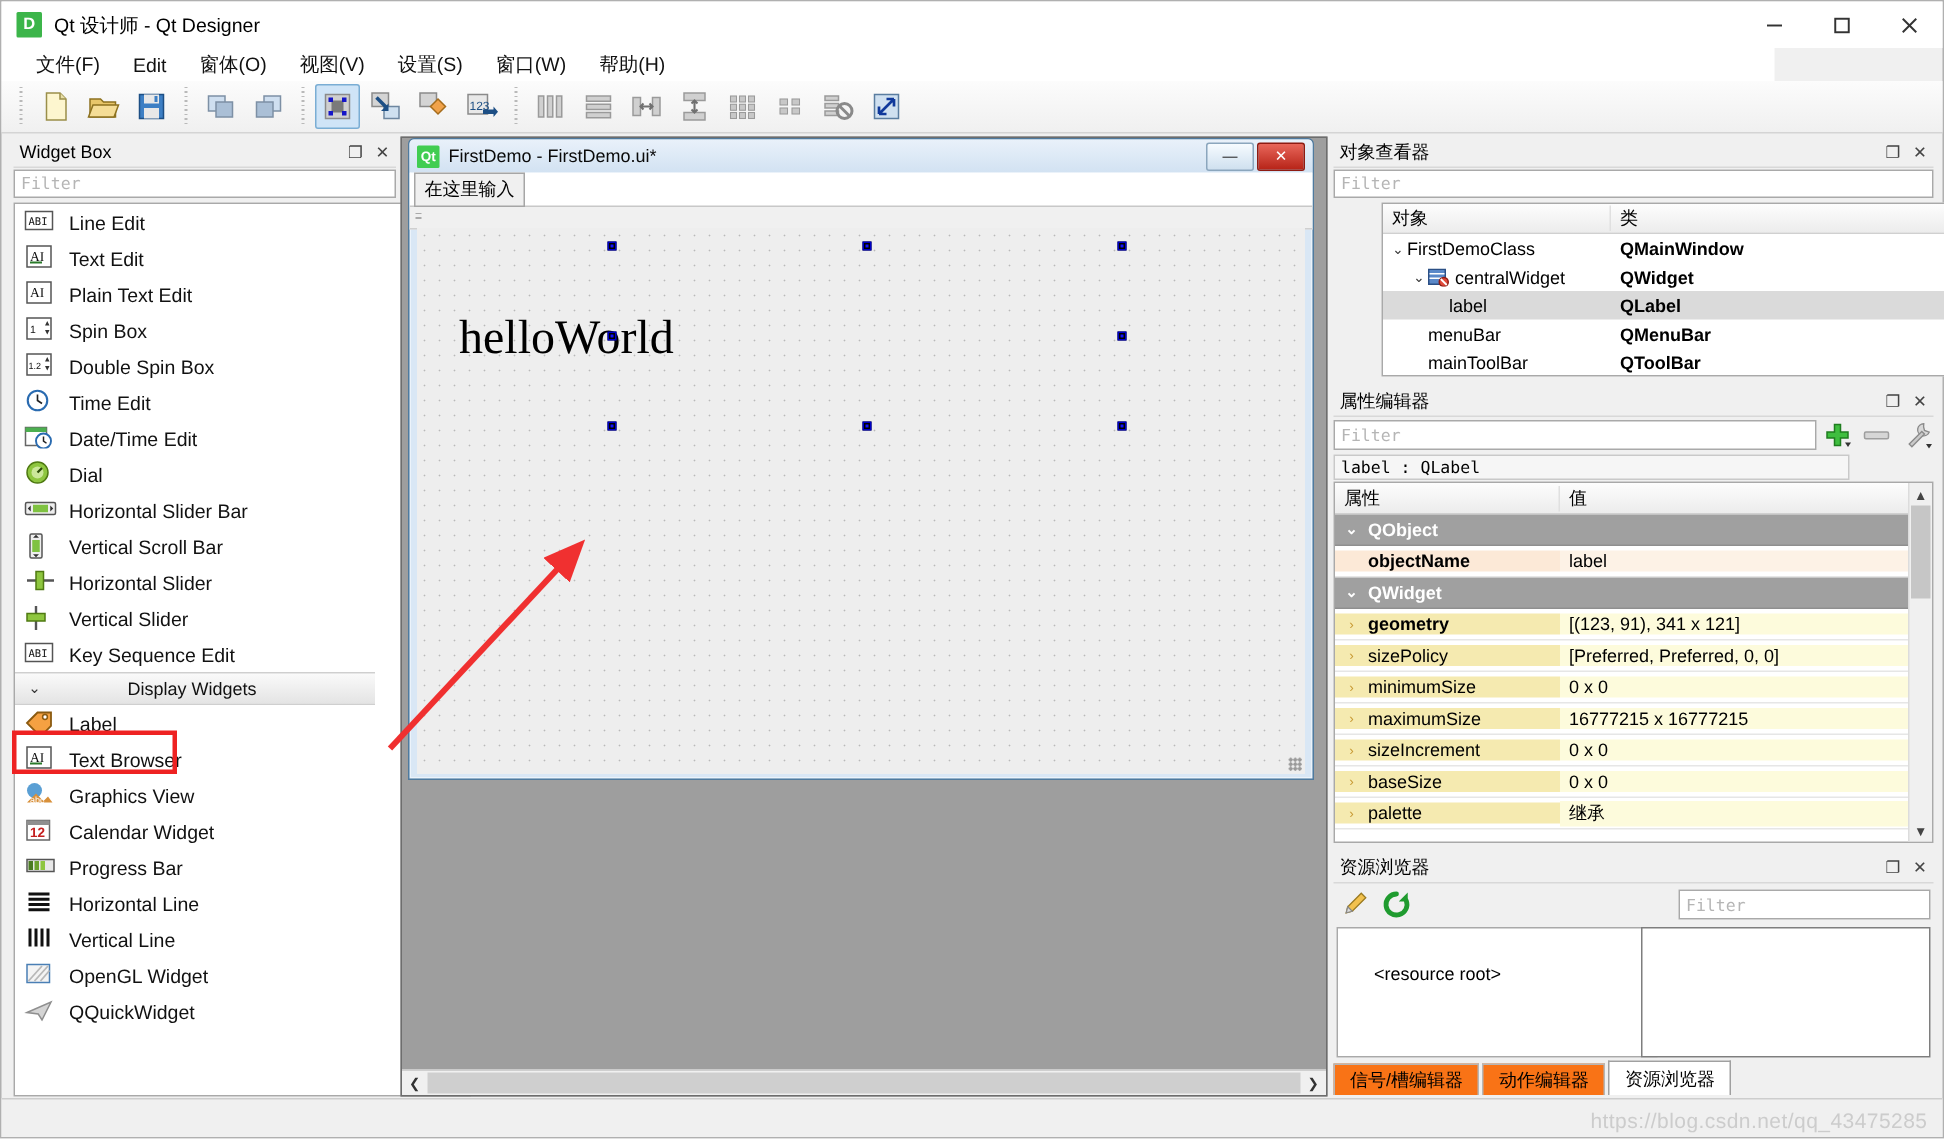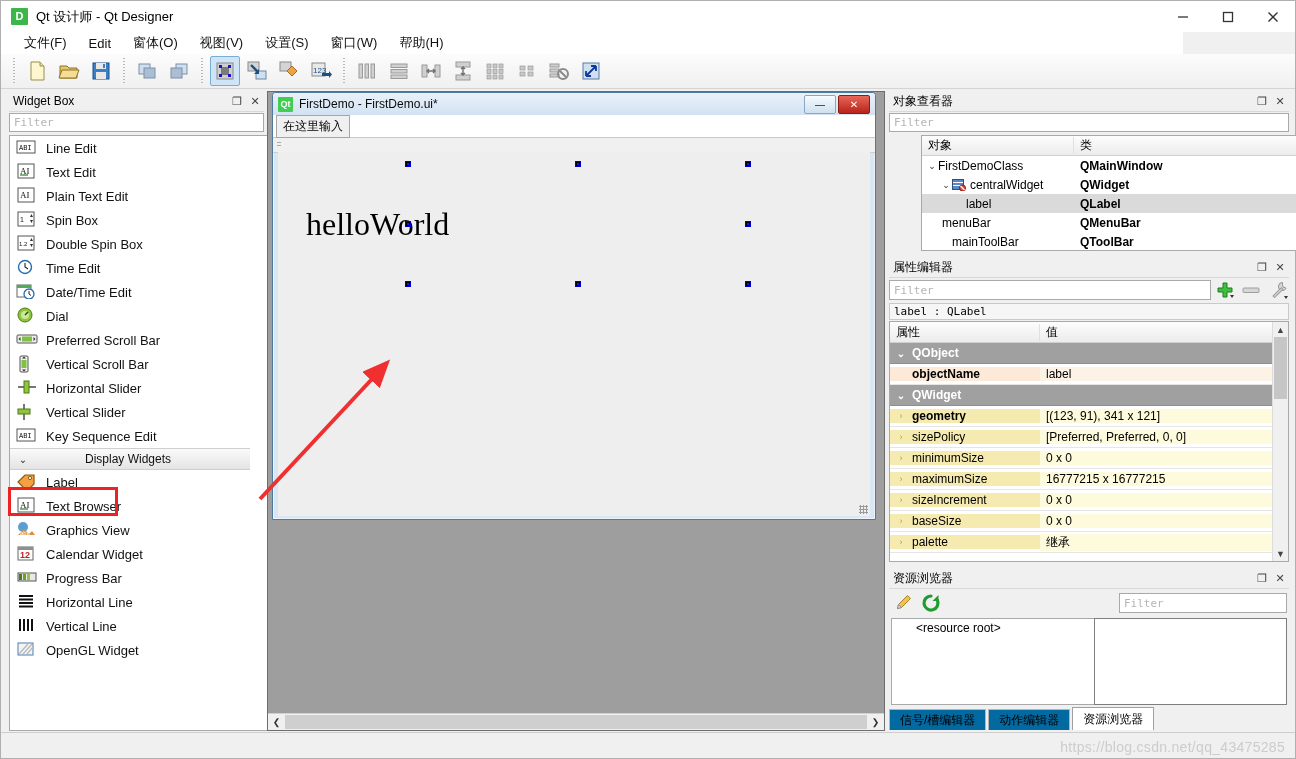--- a/index.html
+++ b/index.html
@@ -234,21 +234,21 @@
   .tree-row .c2 { flex: 1; padding-left: 6px; font-weight: bold; }
   .tw-chev { width: 12px; text-align: center; font-size: 9px; color: #333; }
 
   
   #propeditor { left: 888px; top: 256px; width: 400px; height: 305px; }
   #pe-filter-row {
     position: absolute; left: 0; top: 22px; width: 400px; height: 22px;
     display: flex; align-items: center;
   }
   #pe-objline {
-    position: absolute; left: 0; top: 46px; width: 400px; height: 17px;
+    position: absolute; left: 0; top: 46px; width: 344px; height: 17px;
     border: 1px solid #c9c9c9; background: #f6f6f6; box-sizing: border-box;
     font-family: "DejaVu Sans Mono", monospace; font-size: 11px;
     display: flex; align-items: center; padding-left: 4px;
   }
   #pe-table {
     position: absolute; left: 0; top: 64px; width: 400px; height: 241px;
     background: #fff; border: 1px solid #a9a9a9; box-sizing: border-box; overflow: hidden;
   }
   .pe-head {
     height: 20px; display: flex; align-items: center;
@@ -283,33 +283,33 @@
 
   
   #resbrowser { left: 888px; top: 567px; width: 400px; height: 163px; }
   #rb-toolrow {
     position: absolute; left: 0; top: 22px; width: 400px; height: 26px;
     display: flex; align-items: center;
   }
   #rb-left {
     position: absolute; left: 2px; top: 50px; width: 214px; height: 87px;
     background: #fff; border: 1px solid #a9a9a9; box-sizing: border-box;
-    font-size: 12px; padding: 2px 0 0 24px;
+    font-size: 12px; padding: 23px 0 0 24px;
   }
   #rb-right {
     position: absolute; left: 205px; top: 50px; width: 193px; height: 87px;
     background: #fff; border: 1px solid #7e7e7e; box-sizing: border-box;
   }
   #rb-tabs {
     position: absolute; left: 0; top: 140px; width: 400px; height: 22px;
     display: flex; align-items: flex-end;
   }
   .rb-tab {
     height: 20px; padding: 0 10px; display: flex; align-items: center;
-    font-size: 12px; background: #0369a1; border: 1px solid #b6b6b6;
+    font-size: 12px; background: #f97316; border: 1px solid #b6b6b6;
     border-bottom: none; margin-right: 2px;
   }
   .rb-tab.active { background: #fff; height: 22px; border-color: #a0a0a0; }
 
   
   #redbox {
     position: absolute; left: 7px; top: 486px; width: 110px; height: 29px;
     border: 3px solid #ee2222; box-sizing: border-box; pointer-events: none;
   }
   #redarrow { position: absolute; left: 0; top: 0; width: 1296px; height: 759px; pointer-events: none; }
@@ -568,21 +568,21 @@
                 <path d="M9 8 l3 -3" stroke="#2a4a08" stroke-width="1.5"></path>
               </svg></span>
             <span>Dial</span>
           </div>
           <div class="wb-row">
             <span class="wb-ico"><svg width="22" height="16" viewBox="0 0 22 16">
                 <rect x="1" y="4" width="20" height="8" rx="1" fill="#eee" stroke="#555"></rect>
                 <rect x="6" y="5.5" width="10" height="5" fill="#7fc241"></rect>
                 <path d="M4.5 6 l-2 2 2 2 z M17.5 6 l2 2 -2 2 z" fill="#333"></path>
               </svg></span>
-            <span>Preferred Scroll Bar</span>
+            <span>Horizontal Slider Bar</span>
           </div>
           <div class="wb-row">
             <span class="wb-ico"><svg width="16" height="18" viewBox="0 0 16 18">
                 <rect x="4" y="1" width="8" height="16" rx="1" fill="#eee" stroke="#555"></rect>
                 <rect x="5.5" y="5" width="5" height="8" fill="#7fc241"></rect>
                 <path d="M6 3.5 l2 -2 2 2 z M6 14.5 l2 2 2 -2 z" fill="#333"></path>
               </svg></span>
             <span>Vertical Scroll Bar</span>
           </div>
           <div class="wb-row">
@@ -675,20 +675,26 @@
           <div class="wb-row">
             <span class="wb-ico"><svg width="20" height="16" viewBox="0 0 20 16">
                 <rect x="2" y="2" width="15" height="12" fill="#f4f4f4" stroke="#4a7fb5"></rect>
                 <g stroke="#b8b8b8" stroke-width="1.2">
                   <line x1="3" y1="13" x2="12" y2="3"></line>
                   <line x1="7" y1="13" x2="16" y2="3"></line>
                   <line x1="11" y1="13" x2="17" y2="6"></line>
                 </g>
               </svg></span>
             <span>OpenGL Widget</span>
+          </div>
+          <div class="wb-row">
+            <span class="wb-ico"><svg width="20" height="16" viewBox="0 0 20 16">
+                <path d="M2 10 l16 -7 -6 12 -2.5 -4 z" fill="#d4d4d4" stroke="#8f8f8f" stroke-width="1"></path>
+              </svg></span>
+            <span>QQuickWidget</span>
           </div>
         </div>
       <div class="vscroll">
         <div class="arrow up">▲</div>
         <div class="thumb" style="top:15px;height:330px;background:#f2f2f2;border:1px solid #e0e0e0;box-sizing:border-box;"></div>
         <div class="thumb" style="top:346px;bottom:15px;background:#c6c6c6;"></div>
         <div class="arrow dn">▼</div>
       </div>
     </div>
   </div>
@@ -781,21 +787,21 @@
             <span class="c2">QWidget</span>
           </div>
           <div class="tree-row sel">
             <span class="c1" style="padding-left: 32px;">
               <span class="tw-chev"></span>
               <span>label</span>
             </span>
             <span class="c2">QLabel</span>
           </div>
           <div class="tree-row">
-            <span class="c1" style="padding-left: 8px;">
+            <span class="c1" style="padding-left: 18px;">
               <span class="tw-chev"></span>
               <span>menuBar</span>
             </span>
             <span class="c2">QMenuBar</span>
           </div>
           <div class="tree-row">
             <span class="c1" style="padding-left: 18px;">
               <span class="tw-chev"></span>
               <span>mainToolBar</span>
             </span>

